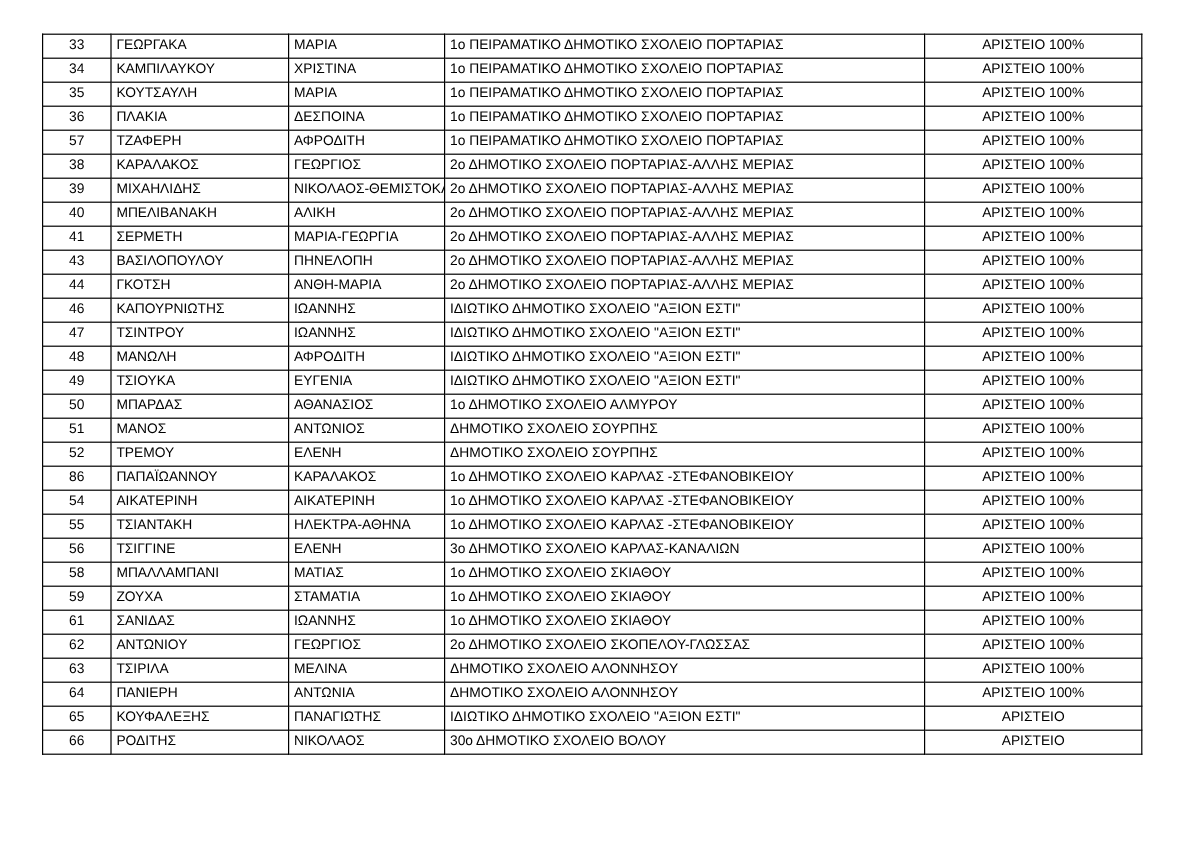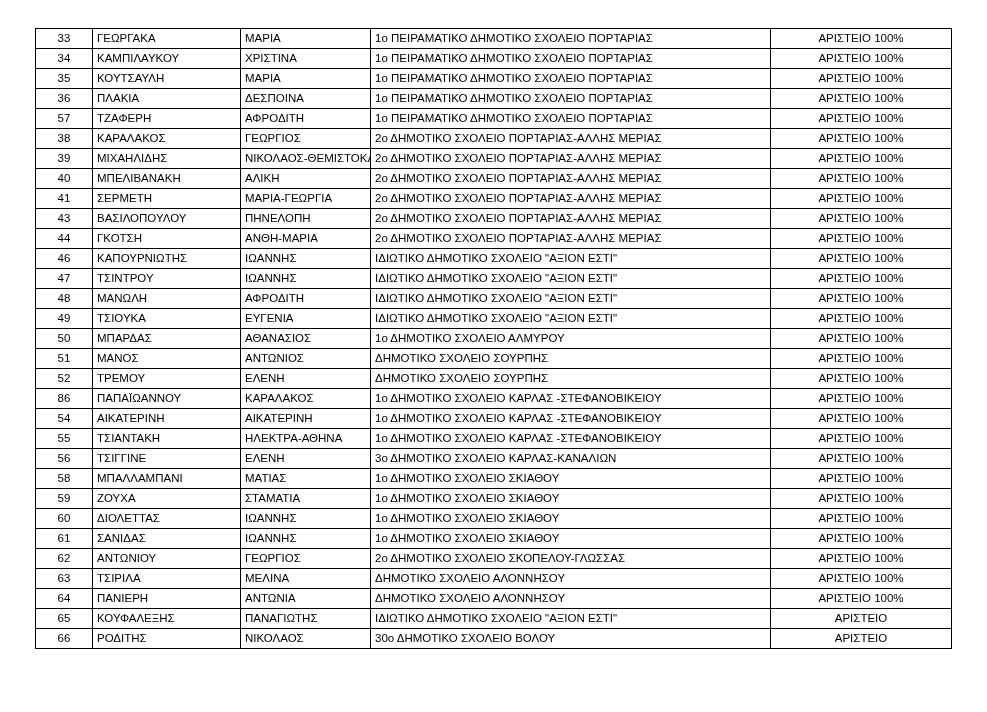--- a/index.html
+++ b/index.html
@@ -223,27 +223,20 @@
           <td class="award">ΑΡΙΣΤΕΙΟ 100%</td>
         </tr>
         <tr>
           <td class="num">59</td>
           <td class="last">ΖΟΥΧΑ</td>
           <td class="first">ΣΤΑΜΑΤΙΑ</td>
           <td class="school">1ο ΔΗΜΟΤΙΚΟ ΣΧΟΛΕΙΟ ΣΚΙΑΘΟΥ</td>
           <td class="award">ΑΡΙΣΤΕΙΟ 100%</td>
         </tr>
         <tr>
-          <td class="num">60</td>
-          <td class="last">ΔΙΟΛΕΤΤΑΣ</td>
-          <td class="first">ΙΩΑΝΝΗΣ</td>
-          <td class="school">1ο ΔΗΜΟΤΙΚΟ ΣΧΟΛΕΙΟ ΣΚΙΑΘΟΥ</td>
-          <td class="award">ΑΡΙΣΤΕΙΟ 100%</td>
-        </tr>
-        <tr>
           <td class="num">61</td>
           <td class="last">ΣΑΝΙΔΑΣ</td>
           <td class="first">ΙΩΑΝΝΗΣ</td>
           <td class="school">1ο ΔΗΜΟΤΙΚΟ ΣΧΟΛΕΙΟ ΣΚΙΑΘΟΥ</td>
           <td class="award">ΑΡΙΣΤΕΙΟ 100%</td>
         </tr>
         <tr>
           <td class="num">62</td>
           <td class="last">ΑΝΤΩΝΙΟΥ</td>
           <td class="first">ΓΕΩΡΓΙΟΣ</td>

